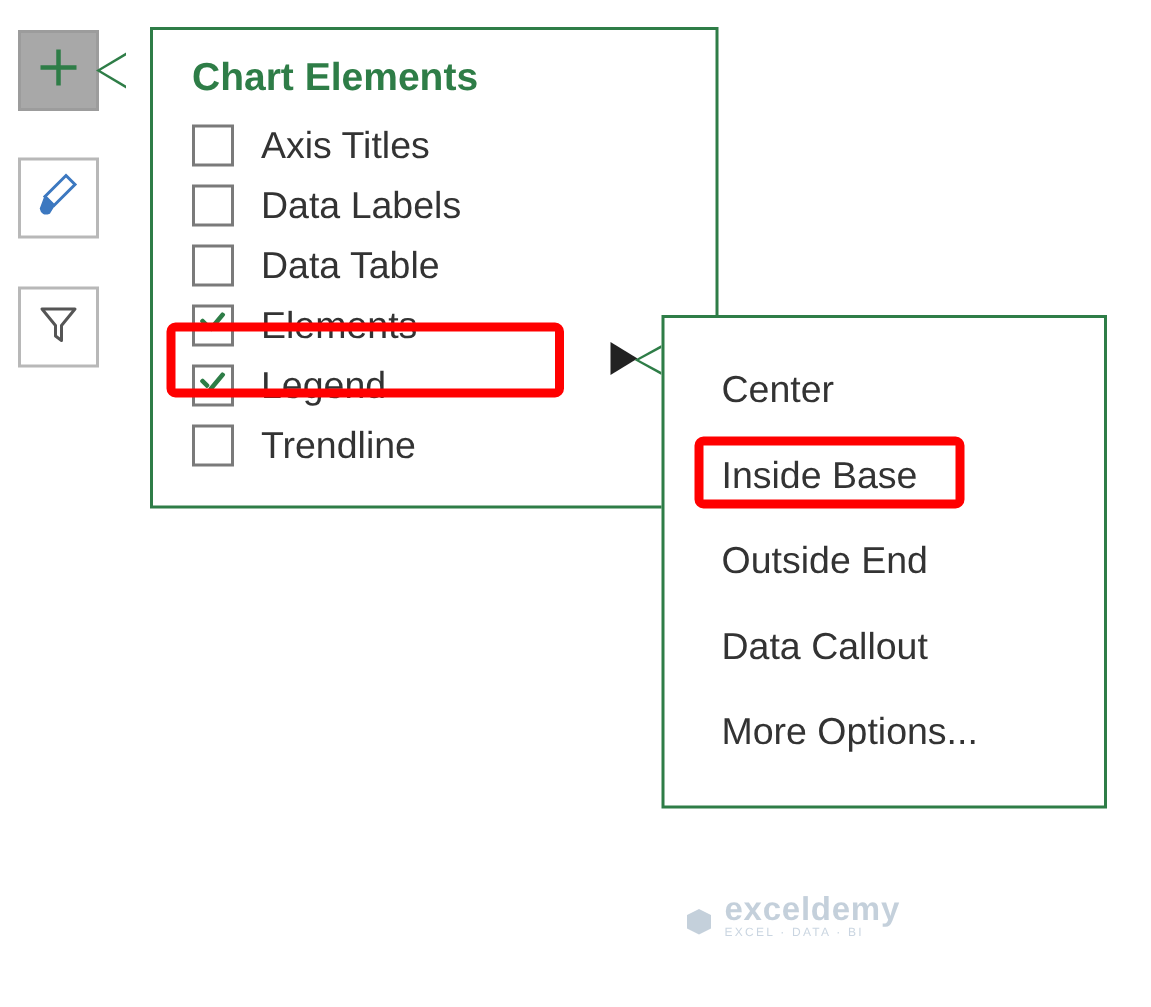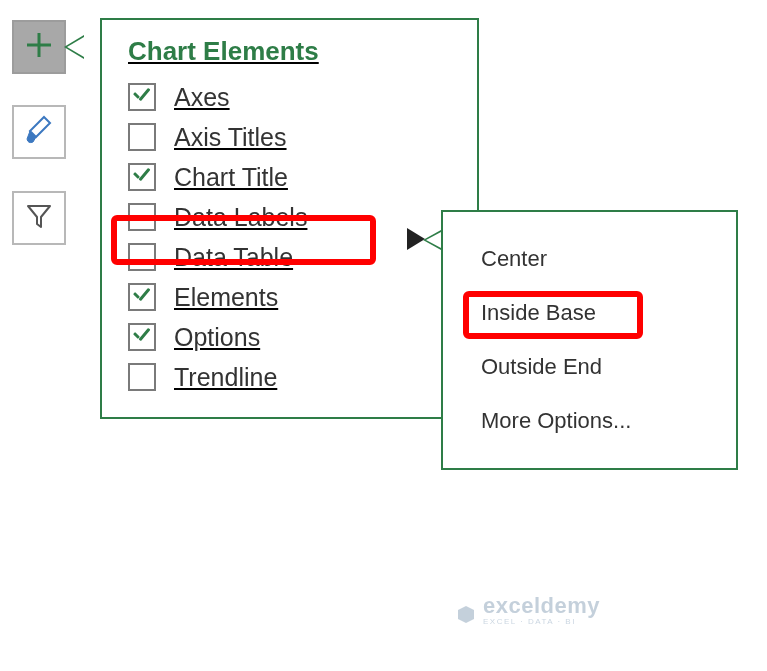--- a/index.html
+++ b/index.html
@@ -40,21 +40,20 @@
   
   .main-panel {
     position: absolute;
     left: 100px;
     top: 18px;
     width: 379px;
     border: 2px solid #2e7d47;
     background: #ffffff;
     box-sizing: border-box;
     padding: 16px 0 20px 0;
-    text-decoration: underline;
   }
 
   
   .notch-main {
     position: absolute;
     left: 64px;
     top: 35px;
     width: 0;
     height: 0;
     border-top: 12px solid transparent;
@@ -181,21 +180,21 @@
     top: -8px;
     left: 3px;
     width: 0;
     height: 0;
     border-top: 8px solid transparent;
     border-bottom: 8px solid transparent;
     border-right: 15px solid #ffffff;
   }
 
   .sub-item {
-    font-size: 22px;
+    font-size: 25px;
     color: #333;
     padding: 14px 0 14px 38px;
   }
 
   .red-box-2 {
     position: absolute;
     border: 6px solid #ff0000;
     border-radius: 6px;
     left: 463px;
     top: 291px;
@@ -263,62 +262,55 @@
     </svg>
   </span>
 </div>
 
 <div class="notch-main"></div>
 
 <div class="main-panel">
   <div class="panel-title">Chart Elements</div>
 
   <div class="item-row">
-    <span class="checkbox checked"></span>
-    <span class="item-label">Axes</span>
-  </div>
-  <div class="item-row">
     <span class="checkbox"></span>
     <span class="item-label">Axis Titles</span>
   </div>
   <div class="item-row">
-    <span class="checkbox checked"></span>
-    <span class="item-label">Chart Title</span>
-  </div>
-  <div class="item-row">
     <span class="checkbox"></span>
     <span class="item-label">Data Labels</span>
   </div>
   <div class="item-row">
     <span class="checkbox"></span>
     <span class="item-label">Data Table</span>
   </div>
   <div class="item-row">
     <span class="checkbox checked"></span>
     <span class="item-label">Elements</span>
   </div>
   <div class="item-row">
     <span class="checkbox checked"></span>
-    <span class="item-label">Options</span>
+    <span class="item-label">Legend</span>
   </div>
   <div class="item-row">
     <span class="checkbox"></span>
     <span class="item-label">Trendline</span>
   </div>
 </div>
 
 <div class="red-box-1"></div>
 
 <div class="flyout-arrow"></div>
 <div class="notch-sub"></div>
 
 <div class="sub-panel">
   <div class="sub-item">Center</div>
   <div class="sub-item">Inside Base</div>
   <div class="sub-item">Outside End</div>
+  <div class="sub-item">Data Callout</div>
   <div class="sub-item">More Options...</div>
 </div>
 
 <div class="red-box-2"></div>
 
 <div class="watermark">
   <span class="wm-icon">
     <svg viewBox="0 0 22 22">
         <path d="M11 2 L19 6 L11 10 L3 6 Z M3 6 V15 L11 19 V10 Z M19 6 V15 L11 19 V10 Z" fill="#5a7a9a"></path>
       </svg>

